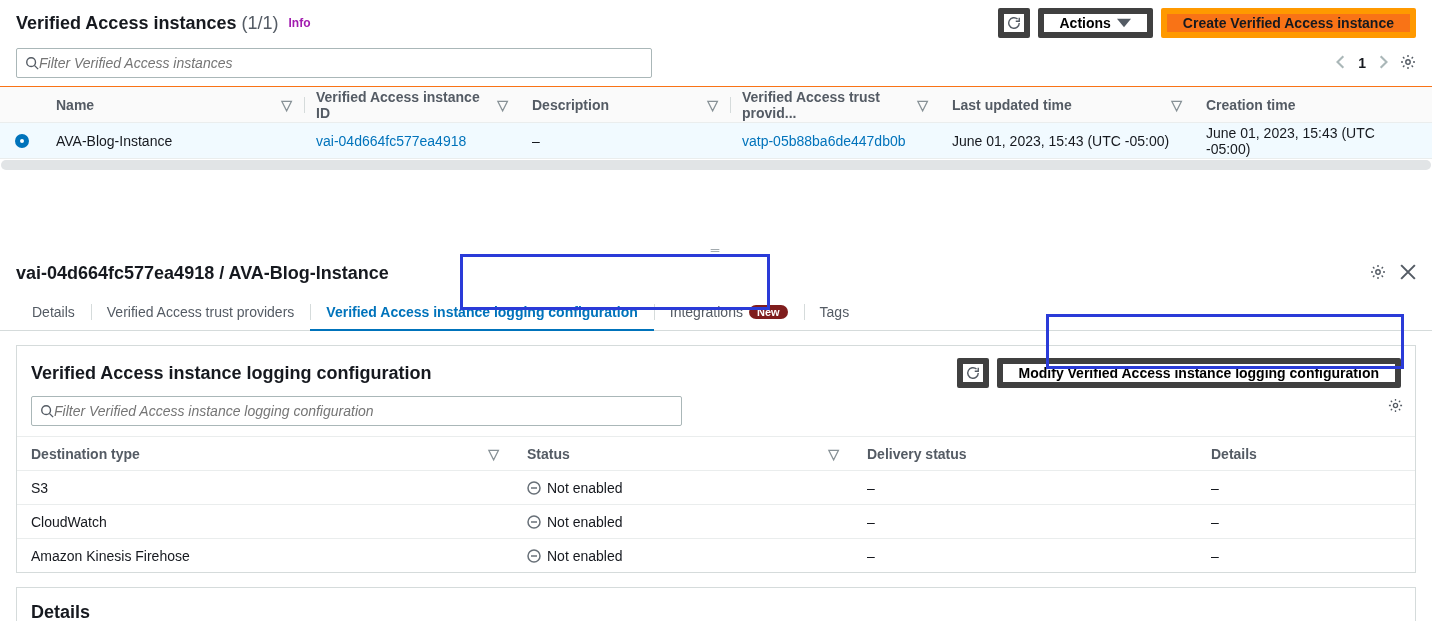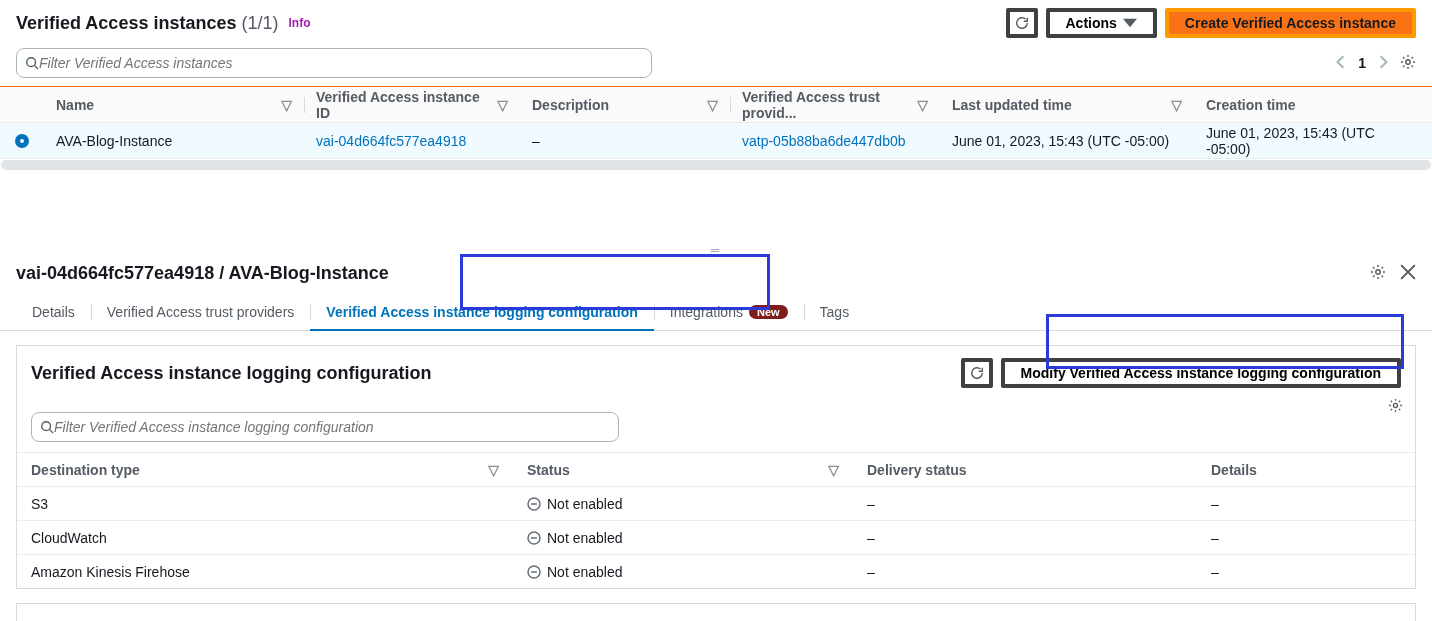--- a/index.html
+++ b/index.html
@@ -6,28 +6,28 @@
 body { background: #fff; color: #16191f; font-size: 14px; }
 
 .page { width: 1432px; }
 
 
 .header-row { display: flex; align-items: center; padding: 8px 16px 4px; }
 .header-title { font-size: 18px; font-weight: 700; }
 .header-count { font-weight: 400; color: #545b64; }
 .info-link { color: #a21caf; font-size: 12px; margin-left: 10px; font-weight: 700; cursor: pointer; }
 .header-actions { margin-left: auto; display: flex; gap: 8px; align-items: center; }
-.btn { border: 4px solid #404040; background: #fff; padding: 4px 16px; border-radius: 2px; font-weight: 700; cursor: pointer; display: inline-flex; align-items: center; gap: 6px; height: 30px; font-size: 14px; }
+.btn { border: 6px solid #404040; background: #fff; padding: 4px 16px; border-radius: 2px; font-weight: 700; cursor: pointer; display: inline-flex; align-items: center; gap: 6px; height: 30px; font-size: 14px; }
 .btn.icon-only { padding: 0; width: 32px; justify-content: center; }
 .btn.primary { background: #f97316; border-color: #ff9900; color: #16191f; }
 .btn svg { width: 14px; height: 14px; }
 
 
 .filter-row { display: flex; align-items: center; padding: 6px 16px 8px; gap: 12px; }
-.filter-input { display: flex; align-items: center; border: 1px solid #aab7b8; border-radius: 8px; height: 30px; width: 636px; padding: 0 8px; }
+.filter-input { display: flex; align-items: center; border: 1px solid #aab7b8; border-radius: 2px; height: 30px; width: 636px; padding: 0 8px; }
 .filter-input input { border: none; outline: none; flex: 1; font-style: italic; color: #687078; font-size: 14px; background: transparent; }
 .pager { margin-left: auto; display: flex; align-items: center; gap: 12px; color: #545b64; }
 .pager .page-num { font-weight: 700; color: #16191f; }
 .chev { color: #aab7b8; }
 .gear { color: #545b64; cursor: pointer; }
 
 
 .table { border-top: 1px solid #f97316; }
 .table-head, .table-row { display: flex; align-items: center; }
 .table-head { background: #fafafa; border-bottom: 1px solid #eaeded; height: 36px; font-weight: 700; color: #545b64; font-size: 14px; }
@@ -65,21 +65,21 @@
 .highlight-box { border: 3px solid #2a3bd8; position: absolute; pointer-events: none; }
 .hl-tab { top: 254px; left: 460px; width: 310px; height: 56px; }
 .hl-modify { top: 314px; left: 1046px; width: 358px; height: 55px; }
 
 .section { margin: 14px 16px; border: 1px solid #d5dbdb; }
 .section-head { display: flex; align-items: center; padding: 12px 14px 8px; gap: 8px; }
 .section-title { font-size: 18px; font-weight: 700; }
 .section-actions { margin-left: auto; display: flex; gap: 8px; align-items: center; }
 .small-gear { position: absolute; right: 26px; top: 360px; color: #545b64; }
 
-.filter2 { margin: 16px 14px 10px; width: 588px; }
+.filter2 { margin: 0 14px 10px; width: 651px; }
 
 .logtable .lt-head, .logtable .lt-row { display: flex; align-items: center; border-top: 1px solid #eaeded; height: 34px; }
 .lt-head { color: #545b64; font-weight: 700; background: #fff; }
 .lt-cell { padding: 0 14px; display: flex; align-items: center; gap: 6px; position: relative; }
 .lt-cell.sep::before { content: ""; position: absolute; left: 0; top: 8px; bottom: 8px; width: 1px; background: #d5dbdb; }
 .lc-dest { width: 496px; }
 .lc-status { width: 340px; }
 .lc-deliv { width: 344px; }
 .lc-details { flex: 1; }
 .minus-circle { color: #687078; }

